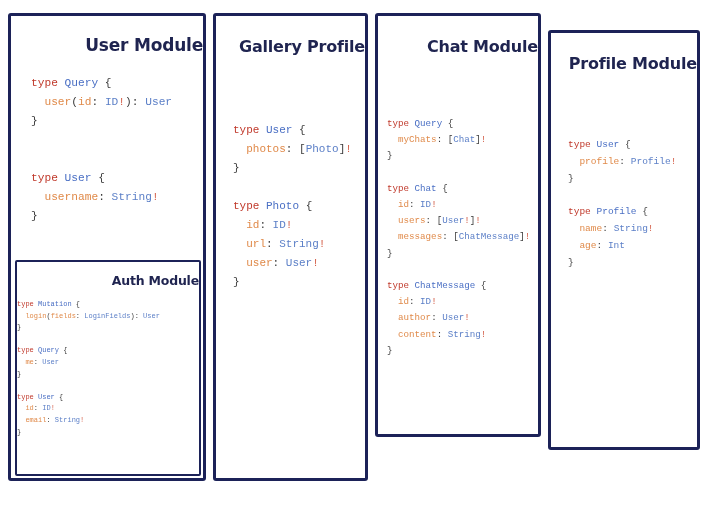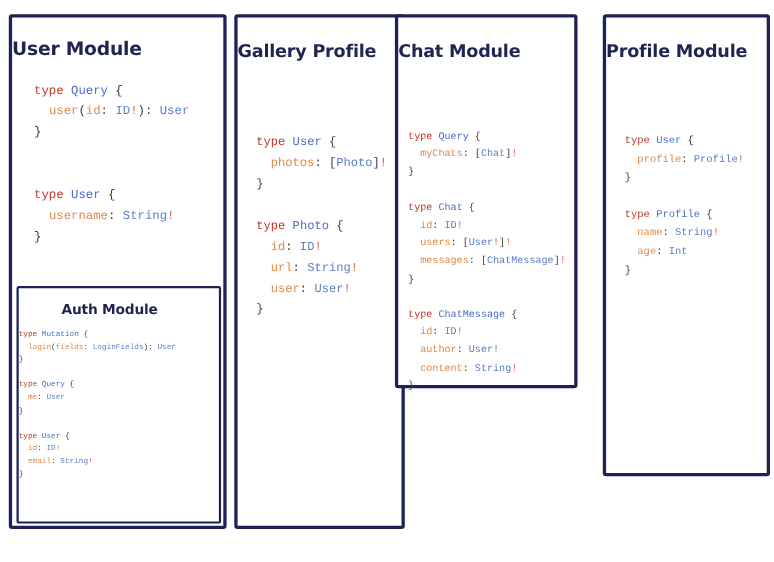--- a/index.html
+++ b/index.html
@@ -24,21 +24,21 @@
   
   .card {
     position: absolute;
     box-sizing: border-box;
     background: #ffffff;
     border: 3px solid #1c2258;
     border-radius: 3px;
   }
 
   .card-title {
-    text-align: left;
+    text-align: right;
     font-family: "DejaVu Sans", sans-serif;
     font-weight: bold;
     color: #1f2450;
     letter-spacing: -0.2px;
   }
 
   
   .code {
     font-family: Liberation Mono, monospace;
     white-space: pre;
@@ -97,36 +97,36 @@
     margin-top: 21px;
   }
   #gallery-code {
     font-size: 11px;
     line-height: 19px;
     margin: 65px 0 0 17px;
   }
 
   
   #card-chat {
-    left: 359px; top: 13px;
-    width: 166px; height: 340px;
+    left: 375px; top: 13px;
+    width: 166px; height: 424px;
   }
   #card-chat .card-title {
     font-size: 16px;
     margin-top: 21px;
   }
   #chat-code {
     font-size: 9.2px;
     line-height: 16.2px;
     margin: 60px 0 0 9px;
   }
 
   
   #card-profile {
-    left: 548px; top: 13px;
+    left: 548px; top: 30px;
     width: 152px; height: 420px;
   }
   #card-profile .card-title {
     font-size: 16px;
     margin-top: 21px;
   }
   #profile-code {
     font-size: 9.5px;
     line-height: 16.8px;
     margin: 64px 0 0 17px;

